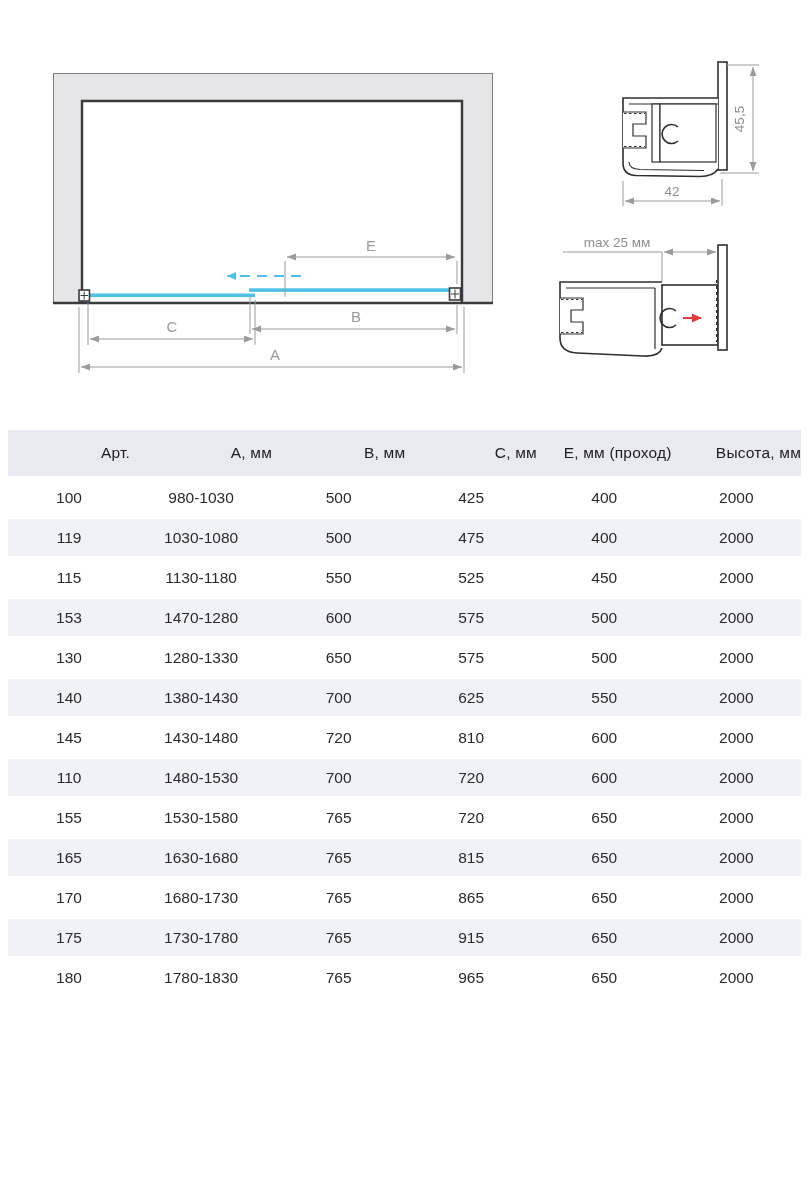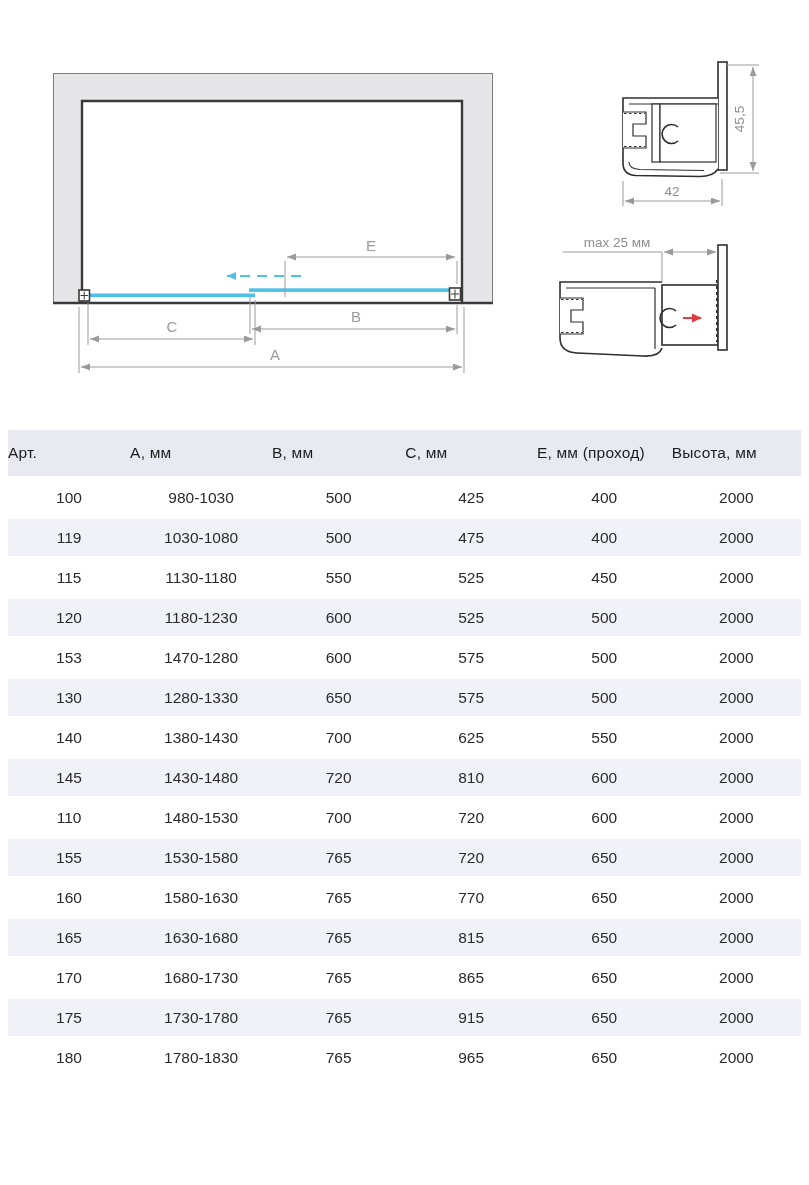--- a/index.html
+++ b/index.html
@@ -10,21 +10,21 @@
   }
   .hero{position:relative;width:809px;height:430px;}
   .svg-abs{position:absolute;}
   svg text{font-family:"Liberation Sans", sans-serif;}
 
   .tbl-wrap{margin:0 8px;width:793px;}
   table{width:100%;border-collapse:separate;border-spacing:0;table-layout:fixed;}
   thead th{
     background:#e9eaf1;height:46px;font-weight:normal;
     font-size:15.5px;color:#1d1d20;letter-spacing:.2px;
-    text-align:left;vertical-align:middle;padding:0;
+    text-align:right;vertical-align:middle;padding:0;
   }
   tbody td{
     height:37px;font-size:15.5px;color:#2a2a2d;text-align:center;vertical-align:middle;
     padding:0;border-bottom:3px solid #ffffff;
   }
   thead th{border-bottom:3px solid #ffffff;}
   tbody tr:nth-child(even) td{background:#f1f2f8;}
   tbody tr:nth-child(odd) td{background:#ffffff;}
   col.c1{width:15.4%}col.c2{width:17.9%}col.c3{width:16.8%}
   col.c4{width:16.6%}col.c5{width:17.0%}col.c6{width:16.3%}
@@ -211,28 +211,20 @@
         </tr>
         <tr>
           <td>115</td>
           <td>1130-1180</td>
           <td>550</td>
           <td>525</td>
           <td>450</td>
           <td>2000</td>
         </tr>
         <tr>
-          <td>120</td>
-          <td>1180-1230</td>
-          <td>600</td>
-          <td>525</td>
-          <td>500</td>
-          <td>2000</td>
-        </tr>
-        <tr>
           <td>153</td>
           <td>1470-1280</td>
           <td>600</td>
           <td>575</td>
           <td>500</td>
           <td>2000</td>
         </tr>
         <tr>
           <td>130</td>
           <td>1280-1330</td>
@@ -267,28 +259,20 @@
         </tr>
         <tr>
           <td>155</td>
           <td>1530-1580</td>
           <td>765</td>
           <td>720</td>
           <td>650</td>
           <td>2000</td>
         </tr>
         <tr>
-          <td>160</td>
-          <td>1580-1630</td>
-          <td>765</td>
-          <td>770</td>
-          <td>650</td>
-          <td>2000</td>
-        </tr>
-        <tr>
           <td>165</td>
           <td>1630-1680</td>
           <td>765</td>
           <td>815</td>
           <td>650</td>
           <td>2000</td>
         </tr>
         <tr>
           <td>170</td>
           <td>1680-1730</td>

